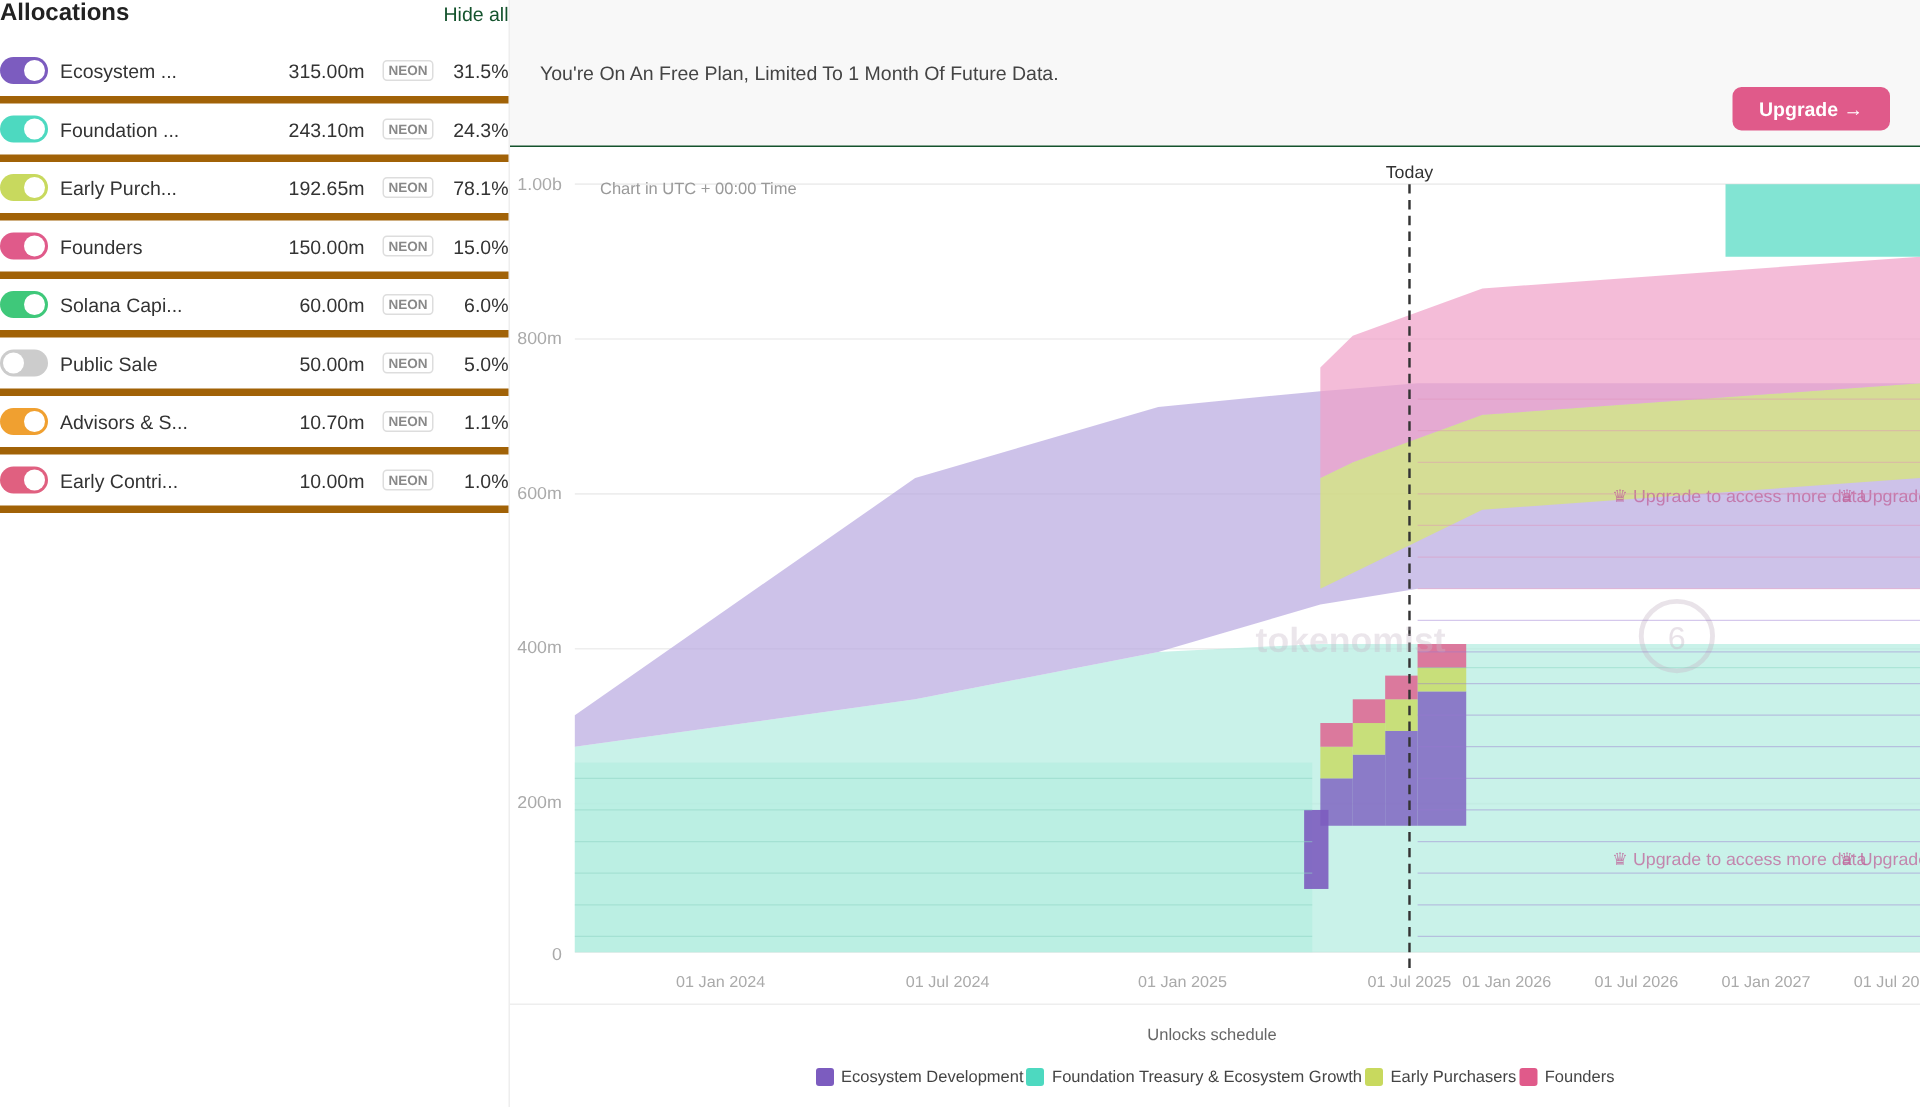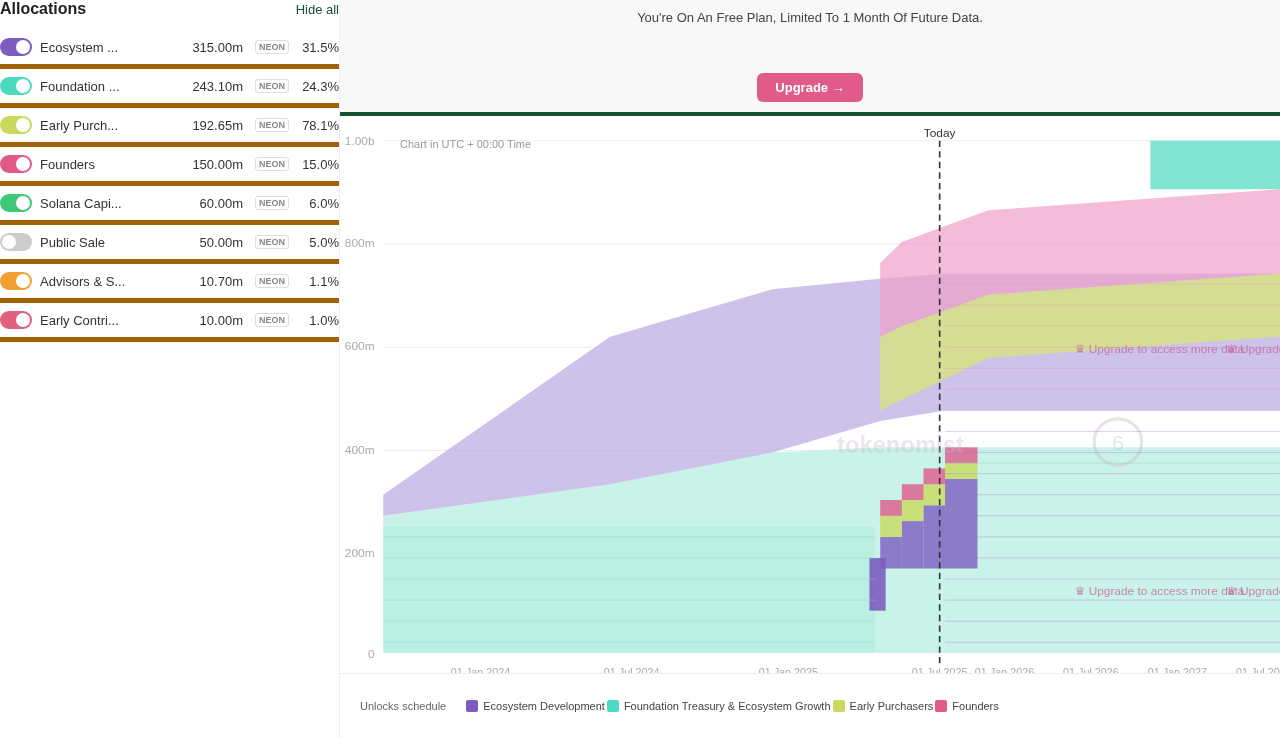--- a/index.html
+++ b/index.html
@@ -100,26 +100,25 @@
       flex: 1;
       display: flex;
       flex-direction: column;
       background: #fff;
       overflow: hidden;
     }
 
     
     .banner {
       background: #f8f8f8;
-      border-bottom: 4px solid #14532d;
+      border-bottom: 1px solid #14532d;
       padding: 10px 20px;
       display: flex;
       align-items: center;
       justify-content: space-between;
-      flex-direction: column;
     }
     .banner-text {
       font-size: 13px;
       color: #444;
     }
     .upgrade-btn {
       background: #e05a8a;
       color: #fff;
       border: none;
       border-radius: 6px;
@@ -178,27 +177,28 @@
       width: 12px;
       background: #ccc;
       border-radius: 3px;
       cursor: ew-resize;
     }
     .minimap-handle-left { left: 0; }
     .minimap-handle-right { right: 0; }
 
     
     .legend {
-      padding: 26px 20px;
+      padding: 14px 20px;
       display: flex;
       align-items: center;
       gap: 16px;
       flex-wrap: wrap;
       border-top: 1px solid #eee;
       background: #fff;
+      flex-direction: column;
     }
     .legend-label {
       font-size: 11px;
       color: #666;
       font-weight: 500;
       margin-right: 4px;
     }
     .legend-item {
       display: flex;
       align-items: center;

